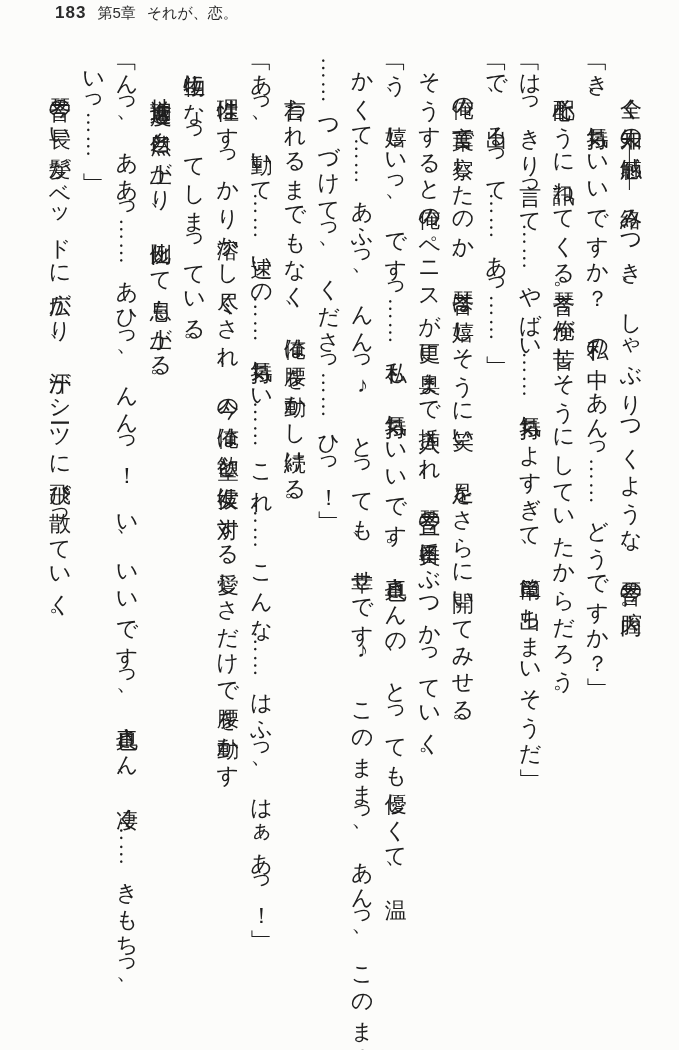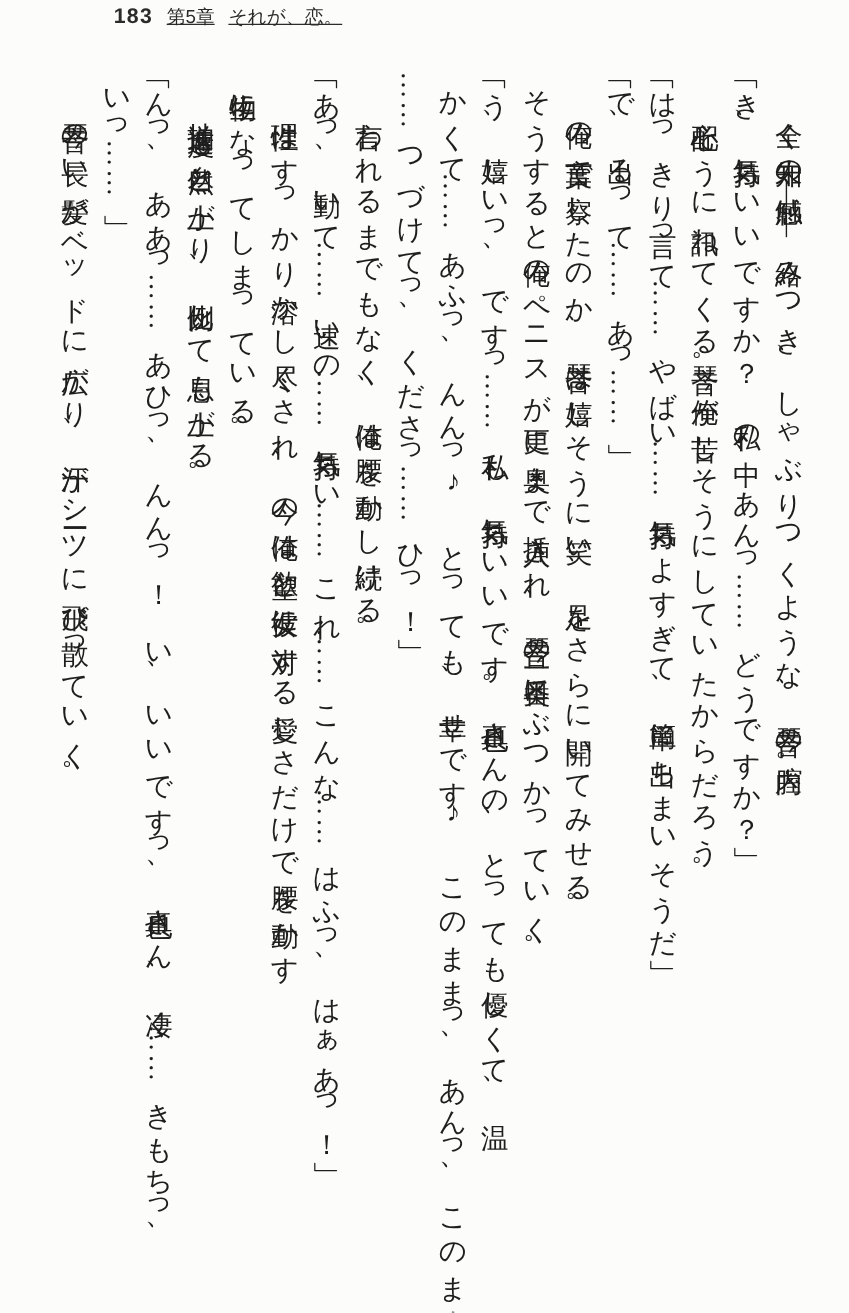--- a/index.html
+++ b/index.html
@@ -12,31 +12,29 @@
   }
   .page-header{
     position:absolute;
     top:3px;left:55px;
     display:flex;
     align-items:baseline;
     gap:11px;
     font-family:"Liberation Sans","DejaVu Sans",sans-serif;
     color:#2b2b2b;
     white-space:pre;
-    margin-left:36px;
   }
   .page-number{
     font-size:17px;
     font-weight:700;
     letter-spacing:1px;
   }
   .chapter-label,.chapter-title{
     font-size:15px;
     font-weight:500;
-    text-decoration:underline;
   }
   .text-area{
     position:absolute;
     top:57px;
     right:31px;
     height:958px;
     writing-mode:vertical-rl;
     text-orientation:mixed;
     font-size:22px;
     letter-spacing:1.8px;

